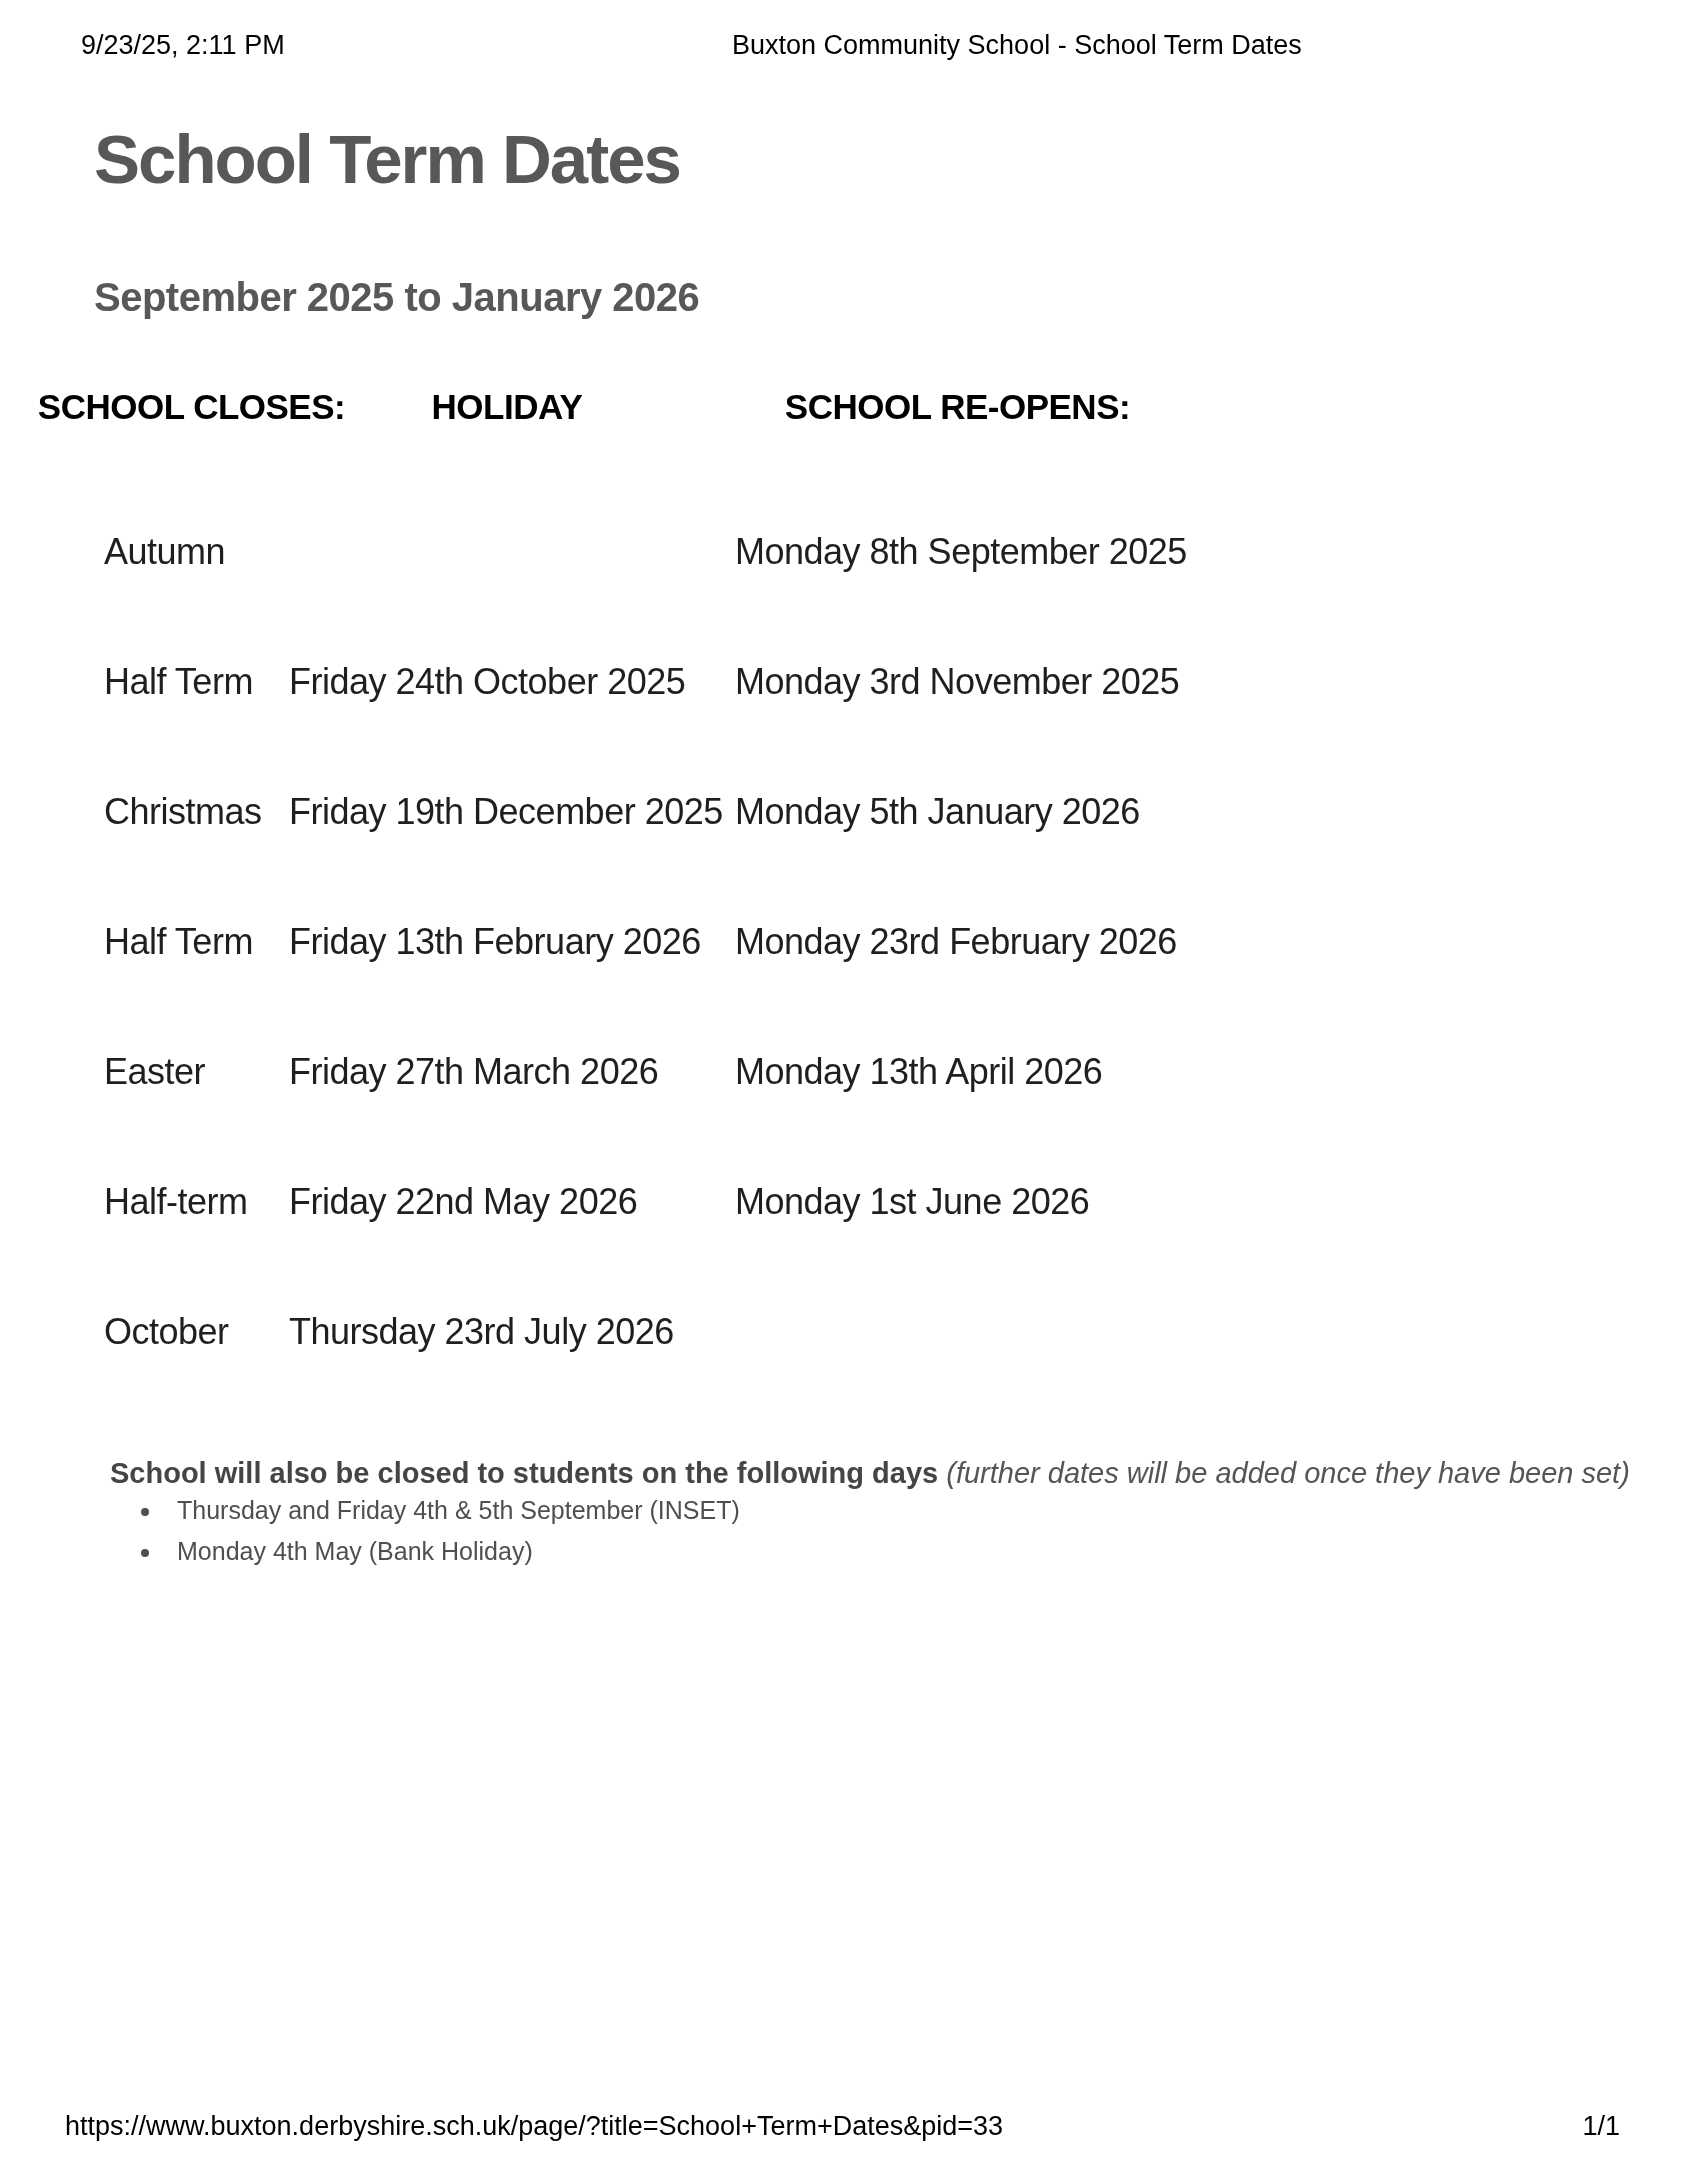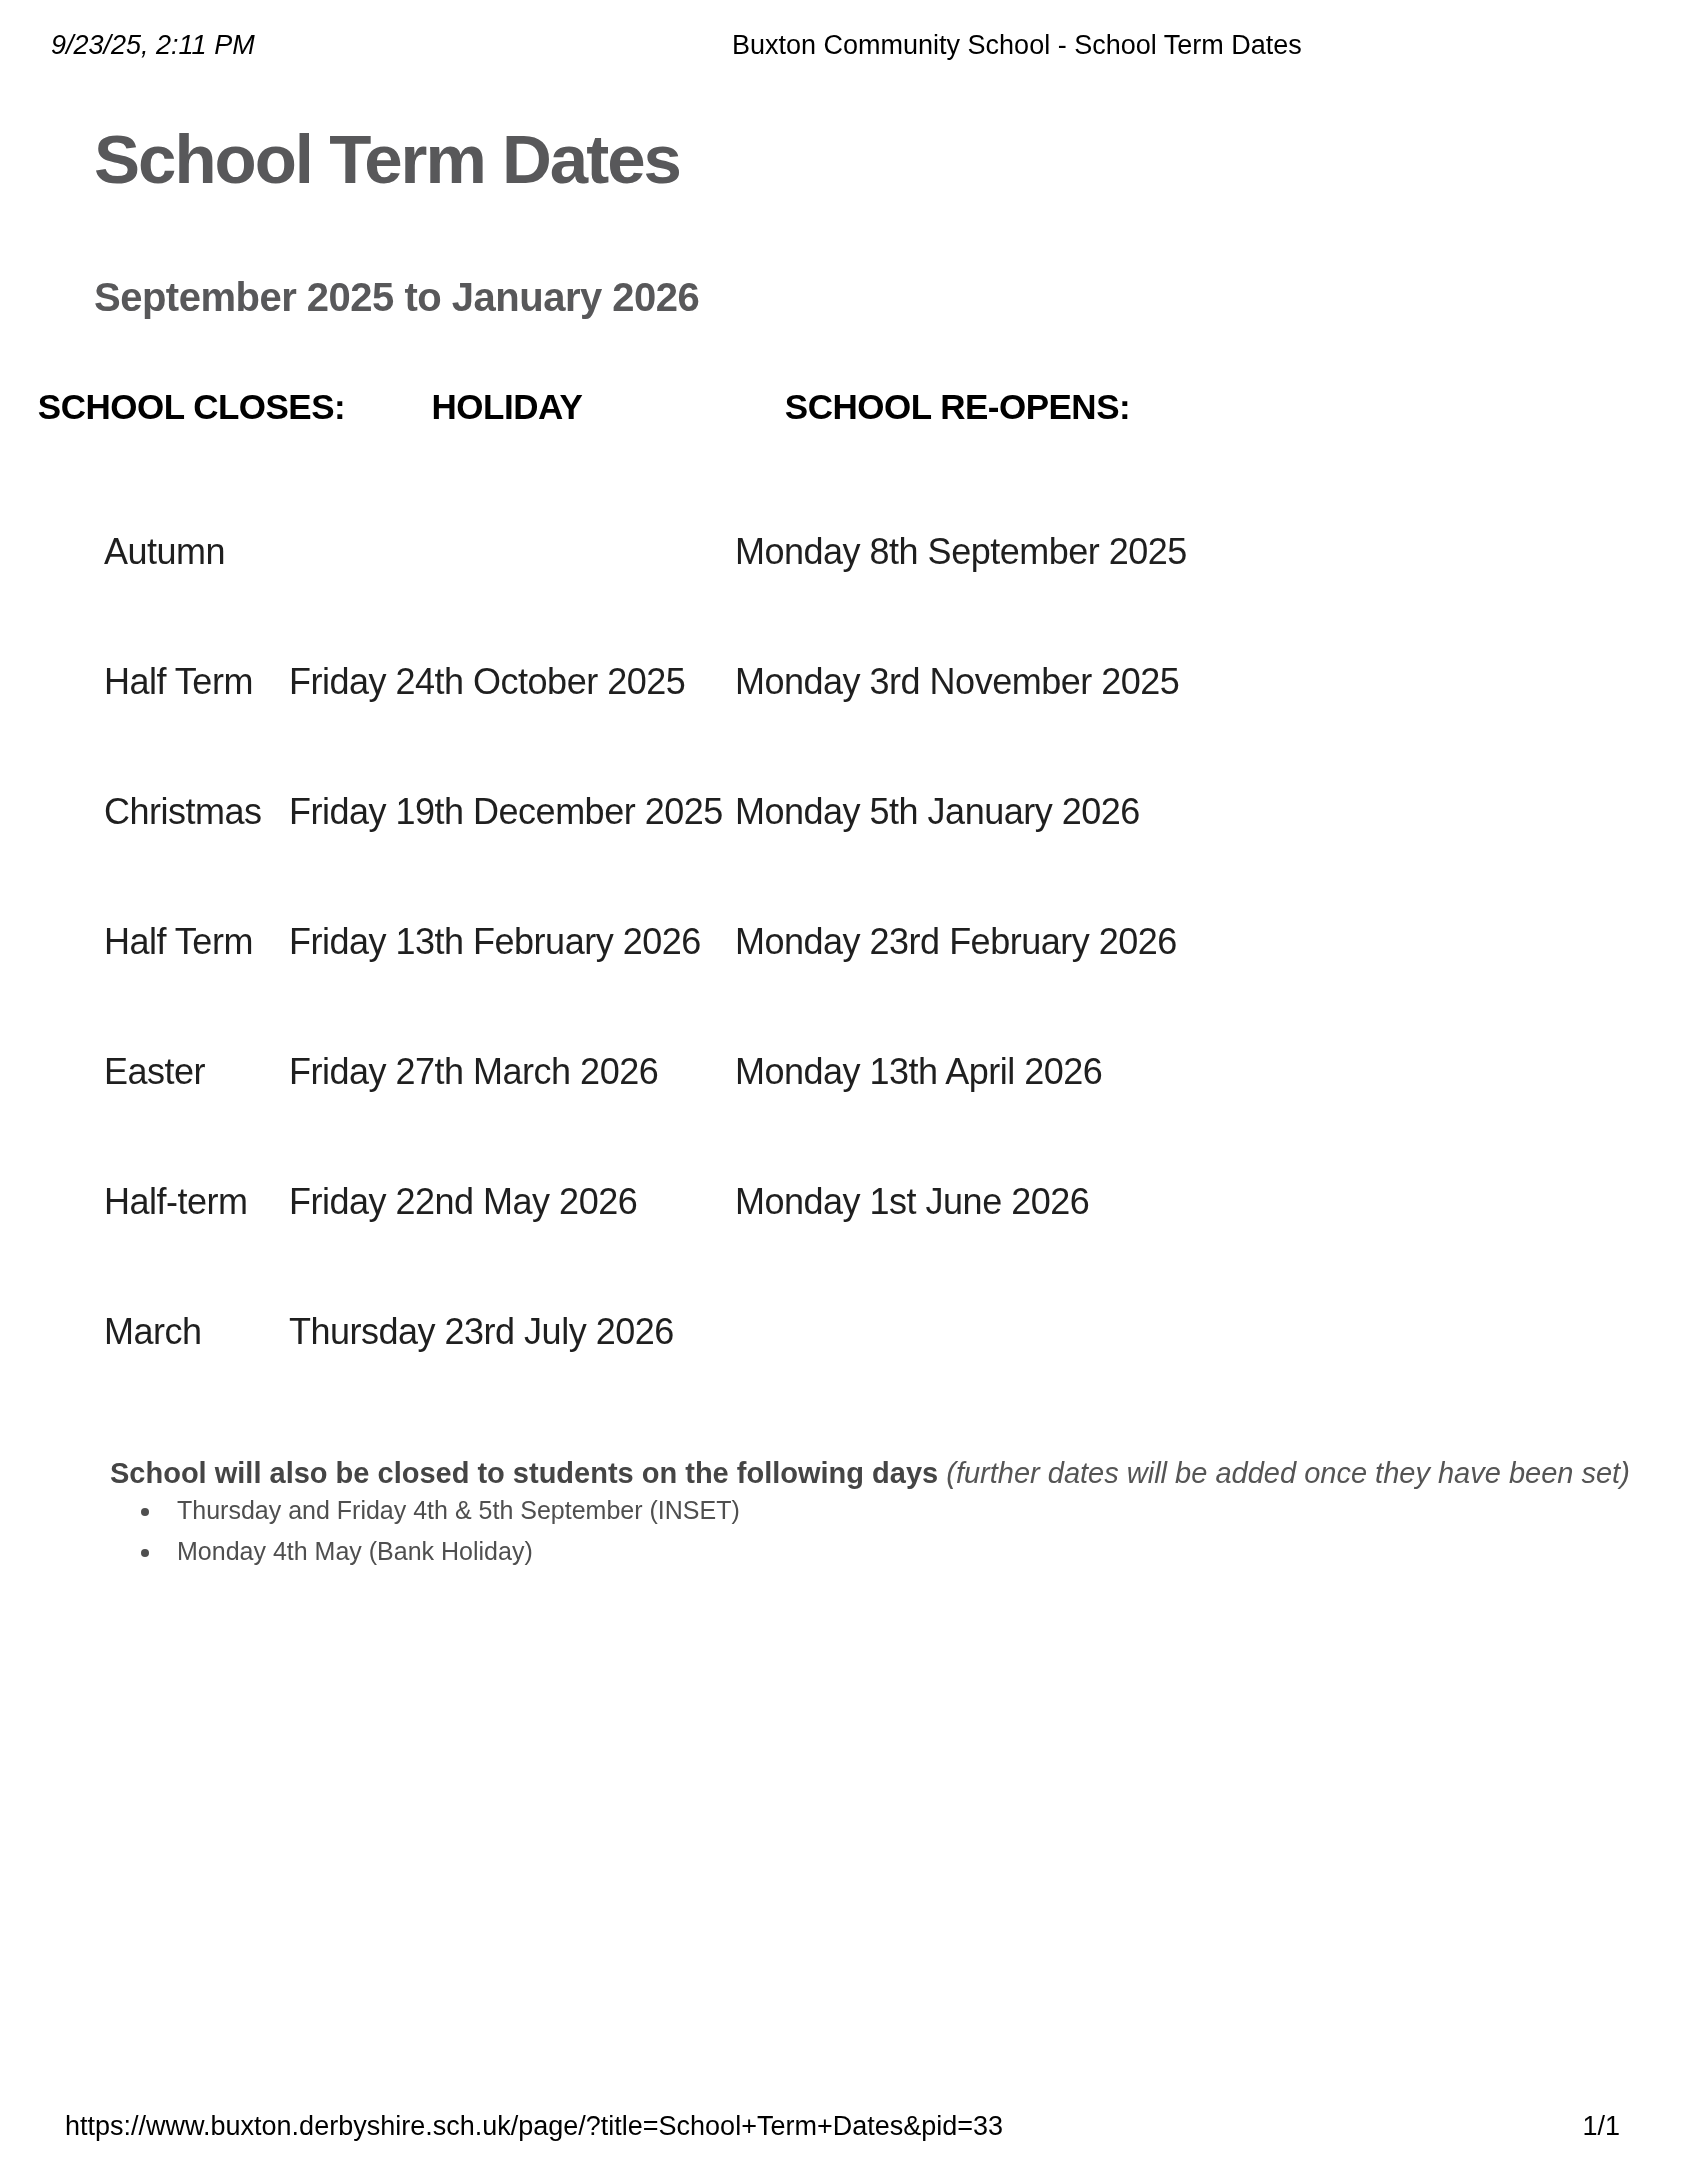--- a/index.html
+++ b/index.html
@@ -13,21 +13,21 @@
     color: #1f1f1f;
   }
 
   
   .print-meta {
     position: absolute;
     font-size: 27px;
     color: #000000;
     white-space: nowrap;
   }
-  .ph-date  { left: 51px;  top: 30px; font-style: italic; }
+  .ph-date  { left: 81px;  top: 30px; }
   .ph-title { left: 732px; top: 30px; }
   .pf-url   { left: 65px;  top: 2111px; }
   .pf-page  { right: 63px; top: 2111px; }
 
   
   .page-title {
     position: absolute;
     left: 94px; top: 125px;
     margin: 0;
     font-size: 69px;
@@ -134,21 +134,21 @@
   <div class="td">Monday 23rd February 2026</div>
 
   <div class="td">Easter</div>
   <div class="td">Friday 27th March 2026</div>
   <div class="td">Monday 13th April 2026</div>
 
   <div class="td">Half-term</div>
   <div class="td">Friday 22nd May 2026</div>
   <div class="td">Monday 1st June 2026</div>
 
-  <div class="td">March</div>
+  <div class="td">October</div>
   <div class="td">Thursday 23rd July 2026</div>
   <div class="td"></div>
 </div>
 
 <p class="closure-note"><span class="bold-part">School will also be closed to students on the following days</span><span class="italic-part"> (further dates will be added once they have been set)</span></p>
 
 <ul class="closure-list">
   <li>Thursday and Friday 4th &amp; 5th September (INSET)</li>
   <li>Monday 4th May (Bank Holiday)</li>
 </ul>

